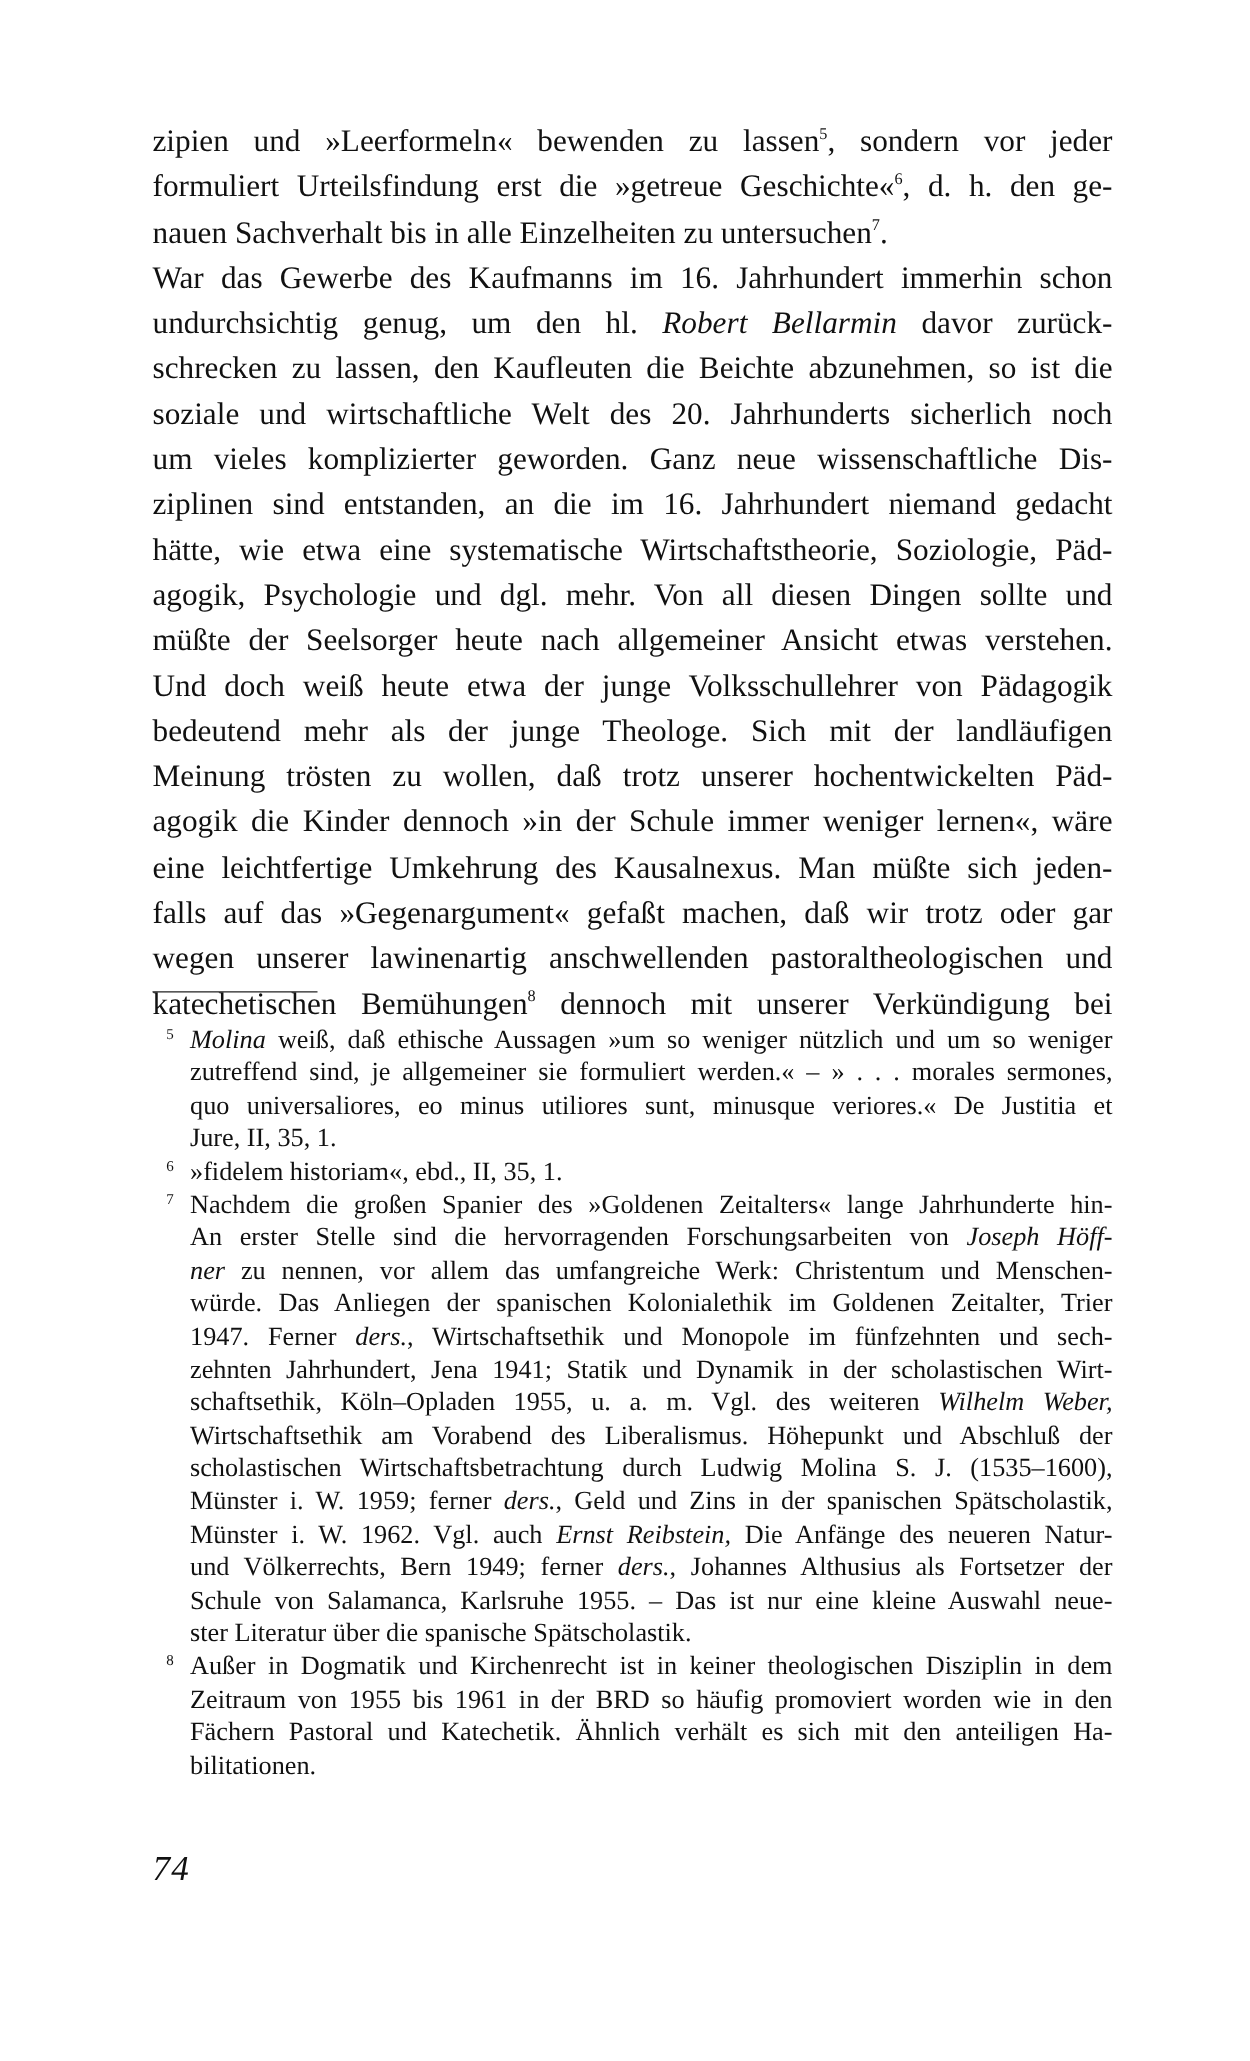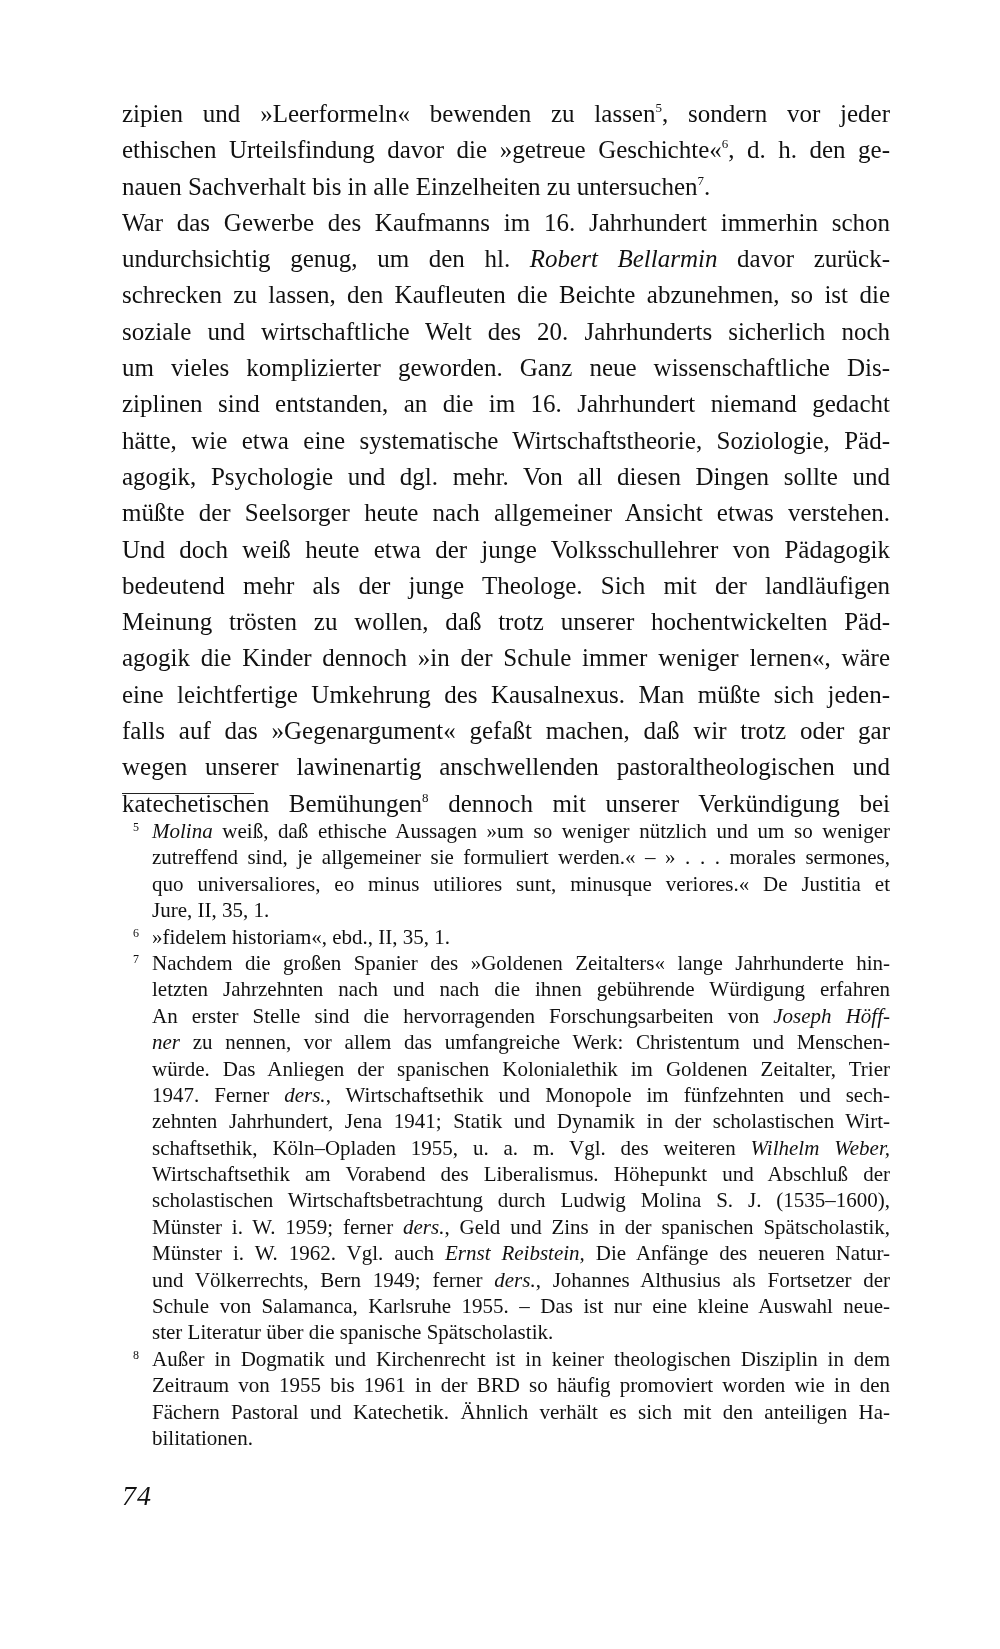--- a/index.html
+++ b/index.html
@@ -87,21 +87,21 @@
       font-style: italic;
       letter-spacing: 1px;
     }
     i { font-style: italic; }
   </style>
 </head>
 <body>
 
 <div class="page body-text">
   <span class="line"><span>zipien und »Leerformeln« bewenden zu lassen</span><sup>5</sup><span>, sondern vor jeder</span></span>
-  <span class="line"><span>ethischen Urteilsfindung davor die »getreue Geschichte«</span><sup>6</sup><span>, d. h. den ge-</span></span>
+  <span class="line"><span>formuliert Urteilsfindung erst die »getreue Geschichte«</span><sup>6</sup><span>, d. h. den ge-</span></span>
   <span class="line last"><span>nauen Sachverhalt bis in alle Einzelheiten zu untersuchen</span><sup>7</sup><span>.</span></span>
   <span class="line">War das Gewerbe des Kaufmanns im 16. Jahrhundert immerhin schon</span>
   <span class="line"><span>undurchsichtig genug, um den hl. </span><i>Robert Bellarmin</i><span> davor zurück-</span></span>
   <span class="line">schrecken zu lassen, den Kaufleuten die Beichte abzunehmen, so ist die</span>
   <span class="line">soziale und wirtschaftliche Welt des 20. Jahrhunderts sicherlich noch</span>
   <span class="line">um vieles komplizierter geworden. Ganz neue wissenschaftliche Dis-</span>
   <span class="line">ziplinen sind entstanden, an die im 16. Jahrhundert niemand gedacht</span>
   <span class="line">hätte, wie etwa eine systematische Wirtschaftstheorie, Soziologie, Päd-</span>
   <span class="line">agogik, Psychologie und dgl. mehr. Von all diesen Dingen sollte und</span>
   <span class="line">müßte der Seelsorger heute nach allgemeiner Ansicht etwas verstehen.</span>
@@ -125,21 +125,20 @@
     <span class="fn-line">quo universaliores, eo minus utiliores sunt, minusque veriores.« De Justitia et</span>
     <span class="fn-line last">Jure, II, 35, 1.</span>
   </div>
   <div class="fn">
     <span class="fn-num">6</span>
     <span class="fn-line last">»fidelem historiam«, ebd., II, 35, 1.</span>
   </div>
   <div class="fn">
     <span class="fn-num">7</span>
     <span class="fn-line">Nachdem die großen Spanier des »Goldenen Zeitalters« lange Jahrhunderte hin-</span>
-    <span class="fn-line">letzten Jahrzehnten nach und nach die ihnen gebührende Würdigung erfahren</span>
     <span class="fn-line"><span>An erster Stelle sind die hervorragenden Forschungsarbeiten von </span><i>Joseph Höff-</i></span>
     <span class="fn-line"><i>ner</i><span> zu nennen, vor allem das umfangreiche Werk: Christentum und Menschen-</span></span>
     <span class="fn-line">würde. Das Anliegen der spanischen Kolonialethik im Goldenen Zeitalter, Trier</span>
     <span class="fn-line"><span>1947. Ferner </span><i>ders.</i><span>, Wirtschaftsethik und Monopole im fünfzehnten und sech-</span></span>
     <span class="fn-line">zehnten Jahrhundert, Jena 1941; Statik und Dynamik in der scholastischen Wirt-</span>
     <span class="fn-line"><span>schaftsethik, Köln–Opladen 1955, u. a. m. Vgl. des weiteren </span><i>Wilhelm Weber,</i></span>
     <span class="fn-line">Wirtschaftsethik am Vorabend des Liberalismus. Höhepunkt und Abschluß der</span>
     <span class="fn-line">scholastischen Wirtschaftsbetrachtung durch Ludwig Molina S. J. (1535–1600),</span>
     <span class="fn-line"><span>Münster i. W. 1959; ferner </span><i>ders.</i><span>, Geld und Zins in der spanischen Spätscholastik,</span></span>
     <span class="fn-line"><span>Münster i. W. 1962. Vgl. auch </span><i>Ernst Reibstein,</i><span> Die Anfänge des neueren Natur-</span></span>

